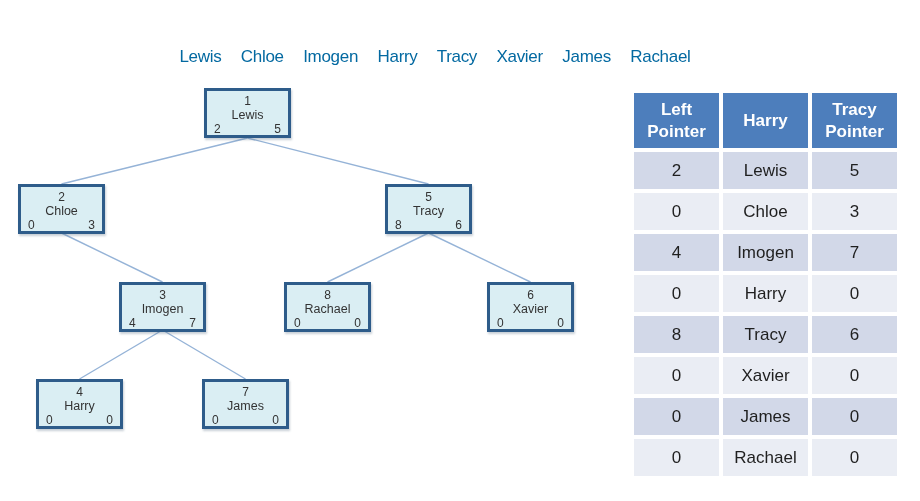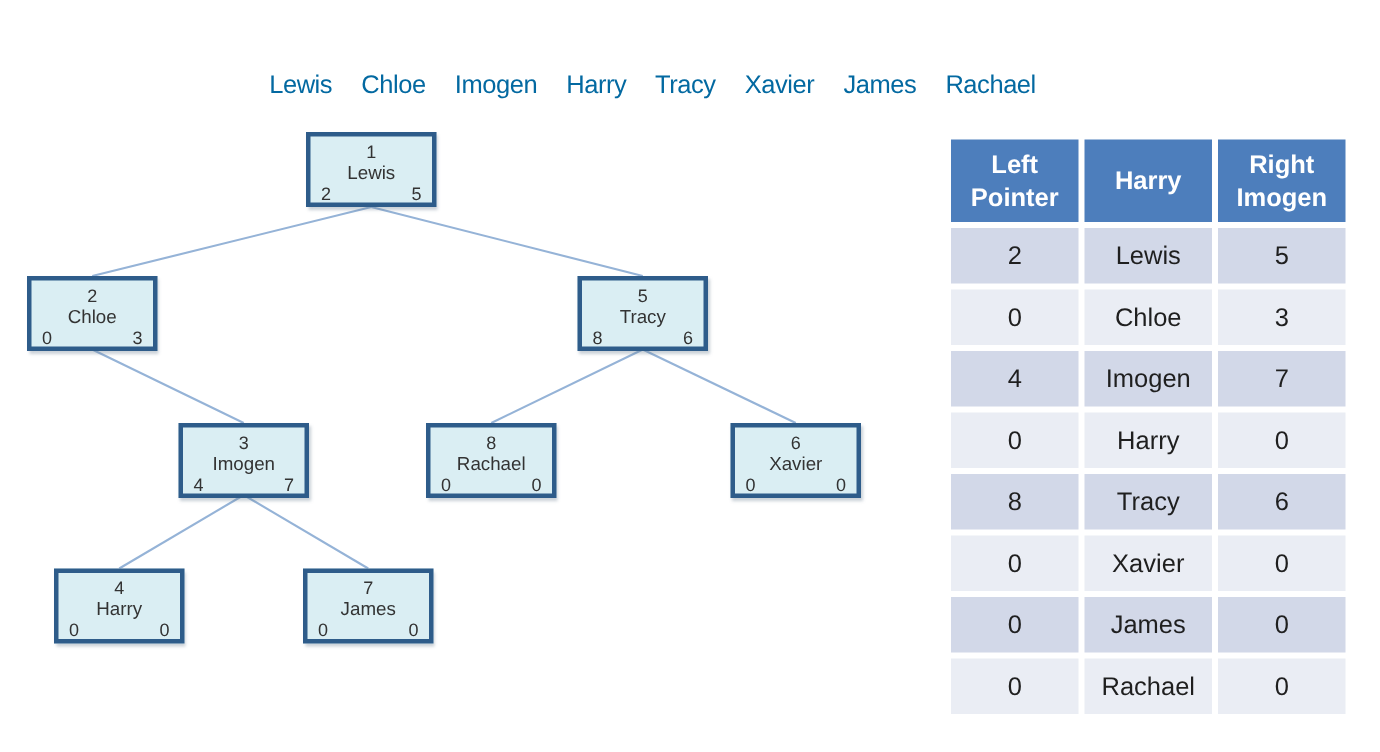--- a/index.html
+++ b/index.html
@@ -168,21 +168,21 @@
     <span>0</span>
     <span>0</span>
   </div>
 </div>
 
 <table class="ptr-table">
   <thead>
     <tr>
       <th>Left Pointer</th>
       <th>Harry</th>
-      <th>Right Imogen</th>
+      <th>Tracy Pointer</th>
     </tr>
   </thead>
   <tbody>
     <tr class="row-dark">
       <td>2</td>
       <td>Lewis</td>
       <td>5</td>
     </tr>
     <tr class="row-light">
       <td>0</td>

